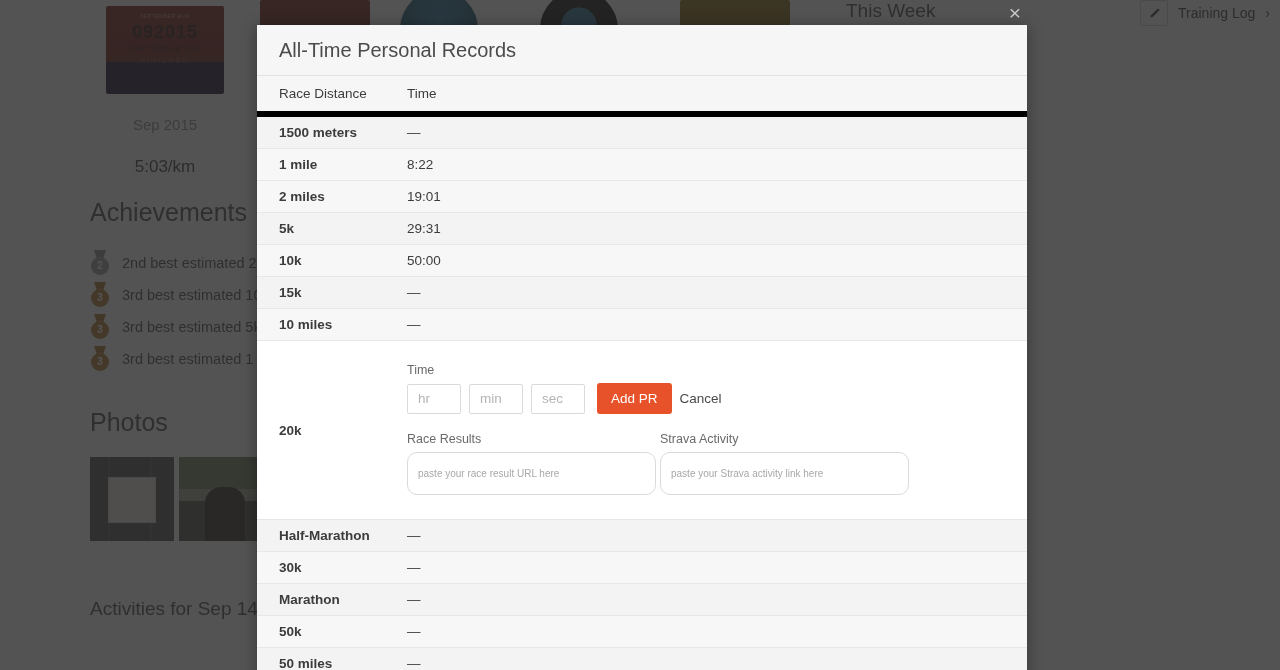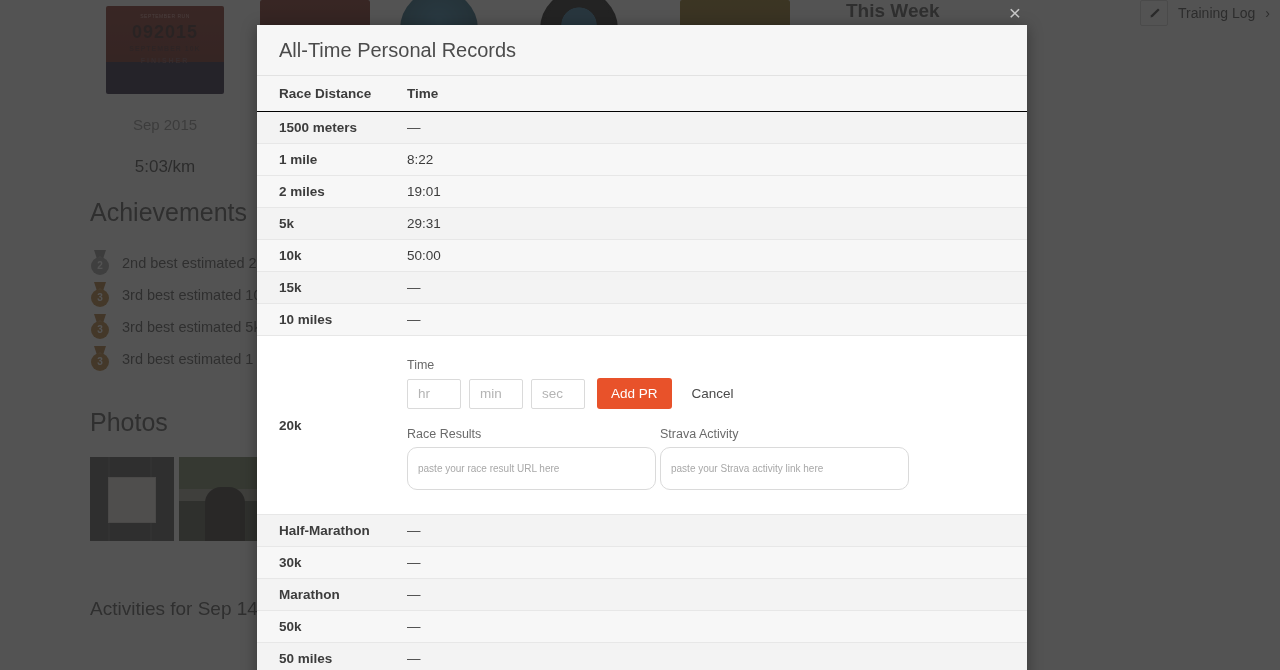--- a/index.html
+++ b/index.html
@@ -67,21 +67,21 @@
   }
   .photo-2 { background: linear-gradient(#6e7f5a 0 38%, #9a9a8c 38% 52%, #4a5242 52% 100%); }
   .photo-2:after { content:""; position:absolute; left:26px; top:30px; width:40px; height:54px; background:#2e2a26; border-radius:16px 16px 0 0;}
   .act-for { position:absolute; left:90px; top: 598px; font-size: 19px; color:#4a4a4a; }
 
   
   #right-col { position: absolute; right: 0; top: 0; width: 220px; height: 670px; }
   .tl-head { position:absolute; right: 10px; top: 0px; display:flex; align-items:center; gap: 10px; }
   .pencil-btn { width: 28px; height: 26px; border:1px solid #cfcfcf; border-radius:2px; display:flex; align-items:center; justify-content:center; background:#fff;}
   .tl-label { font-size: 14px; color:#3c3c3c; }
-  .this-week { position:absolute; left: 846px; top: 0px; font-size: 19px; color:#4a4a4a;font-weight:bold; }
+  .this-week { position:absolute; left: 846px; top: 0px; font-size: 19px; color:#4a4a4a; }
 
   
   #dim-overlay { position: absolute; inset: 0; background: rgba(40,40,40,0.80); }
 
   
   #modal {
     position: absolute; left: 257px; top: 25px; width: 770px; height: 660px;
     background: #f6f6f6; box-shadow: 0 2px 14px rgba(0,0,0,.35);
     overflow: hidden;
   }
@@ -92,22 +92,22 @@
   #modal-title { font-size: 20px; color: #4b4b4b; font-weight: normal; }
 
   #close-btn {
     position: absolute; left: 1004px; top: 2px; width: 22px; height: 22px;
     display:flex; align-items:center; justify-content:center; color:#c6c6c6; font-size: 21px;
     cursor: pointer; z-index: 40; font-weight: 300;
   }
 
   table.pr-table { width: 100%; border-collapse: collapse; }
   table.pr-table th {
-    text-align: left; font-size: 13.5px; color: #3c3c3c; font-weight: bold;
-    padding: 10px 0 10px 0; border-bottom: 1px solid #000000; background:#f6f6f6;
+    text-align: left; font-size: 13.5px; color: #3c3c3c; font-weight: normal;
+    padding: 10px 0 10px 0; border-bottom: 6px solid #000000; background:#f6f6f6;
   }
   table.pr-table td {
     font-size: 13.5px; color: #3c3c3c; border-bottom: 1px solid #e7e7e7;
     padding: 8px 0; vertical-align: middle;
   }
   .col-dist { width: 150px; padding-left: 22px !important; font-weight: bold; }
   .col-time { color: #5c5c5c; font-weight: normal; }
   th.col-dist { padding-left: 22px !important; }
   tr.odd td { background: #f3f3f3; }
   tr.even td { background: #f7f7f7; }
@@ -123,21 +123,21 @@
     width: 54px; height: 30px; border: 1px solid #dadada; background:#fff;
     font-size: 13.5px; color:#444; padding: 0 10px; border-radius: 2px;
     font-family: "Liberation Sans", sans-serif;
   }
   .time-inputs input::placeholder { color: #b4b4b4; }
   .btn-addpr {
     background: #e8522a; color: #fff; border: none; border-radius: 3px;
     font-size: 13.5px; padding: 8px 14px; margin-left: 4px; cursor: pointer;
     font-family: "Liberation Sans", sans-serif;
   }
-  .btn-cancel { font-size: 13.5px; color: #4a4a4a; margin-left: 12px; cursor: pointer; background:none; border:none;
+  .btn-cancel { font-size: 13.5px; color: #4a4a4a; cursor: pointer; background:none; border:none;
     font-family: "Liberation Sans", sans-serif; }
   .url-row { display: flex; gap: 4px; margin-top: 18px; }
   .url-field { }
   .url-field input {
     height: 43px; border: 1px solid #dadada; background:#fff; font-size: 10px;
     color:#444; padding: 0 10px; border-radius: 10px;
     font-family: "Liberation Sans", sans-serif;
   }
   .url-field.race input { width: 249px; }
   .url-field.strava input { width: 249px; }

